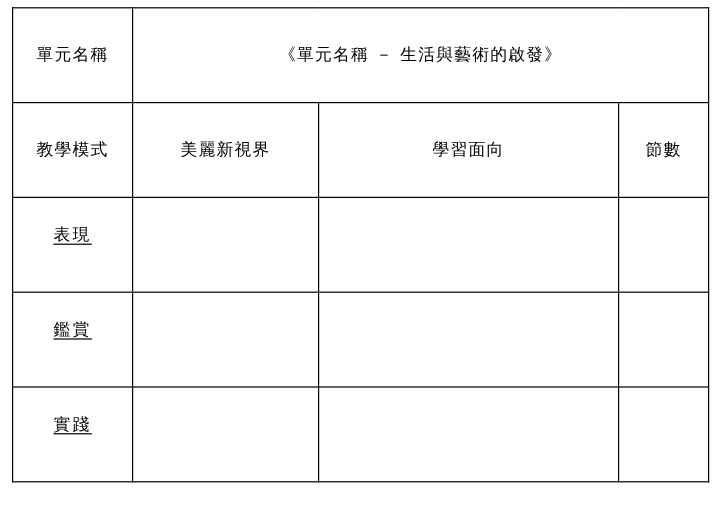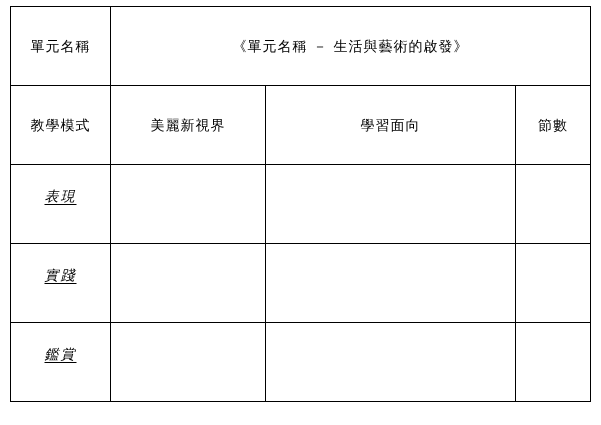--- a/index.html
+++ b/index.html
@@ -61,21 +61,20 @@
     letter-spacing: 1px;
   }
   .aspect {
     font-size: 14px;
     letter-spacing: 2px;
     text-decoration: underline;
     text-underline-offset: 3px;
   }
   .aspect-cell {
     vertical-align: middle;
-    font-style: italic;
   }
   
   .aspect-inner {
     display: block;
     transform: translateY(-8px);
   }
   .empty-cell { }
 </style>
 </head>
 <body>
@@ -106,30 +105,30 @@
         <td class="aspect-cell">
           <span class="aspect aspect-inner">表現</span>
         </td>
         <td class="empty-cell"></td>
         <td class="empty-cell"></td>
         <td class="empty-cell"></td>
       </tr>
 
       <tr class="r-body">
         <td class="aspect-cell">
-          <span class="aspect aspect-inner">實踐</span>
+          <span class="aspect aspect-inner">鑑賞</span>
         </td>
         <td class="empty-cell"></td>
         <td class="empty-cell"></td>
         <td class="empty-cell"></td>
       </tr>
 
       <tr class="r-body">
         <td class="aspect-cell">
-          <span class="aspect aspect-inner">鑑賞</span>
+          <span class="aspect aspect-inner">實踐</span>
         </td>
         <td class="empty-cell"></td>
         <td class="empty-cell"></td>
         <td class="empty-cell"></td>
       </tr>
     </tbody>
   </table>
 
 </div>
 

